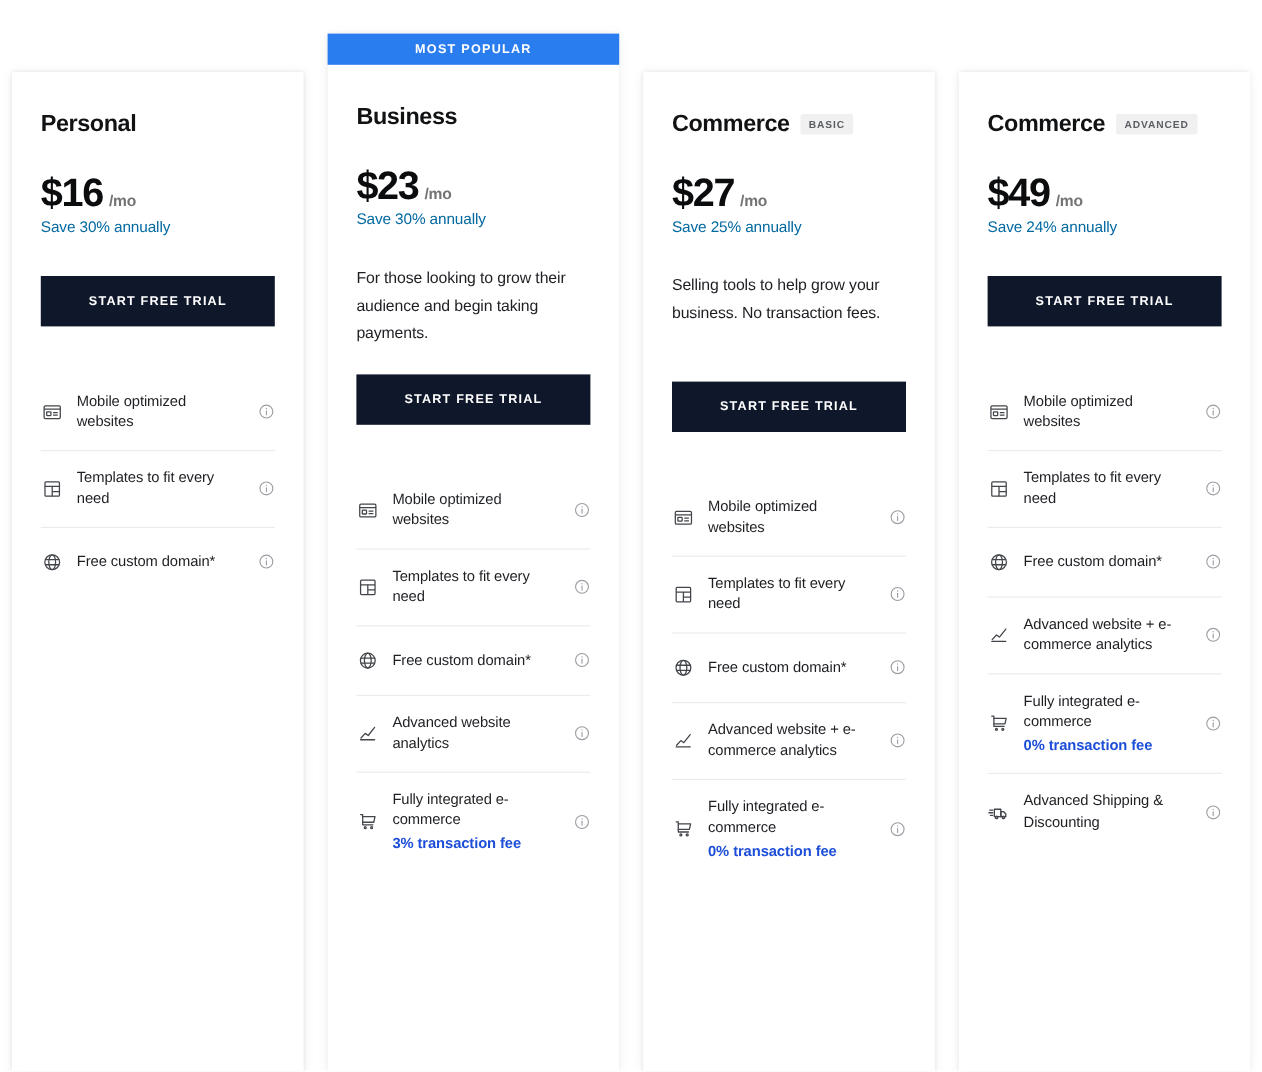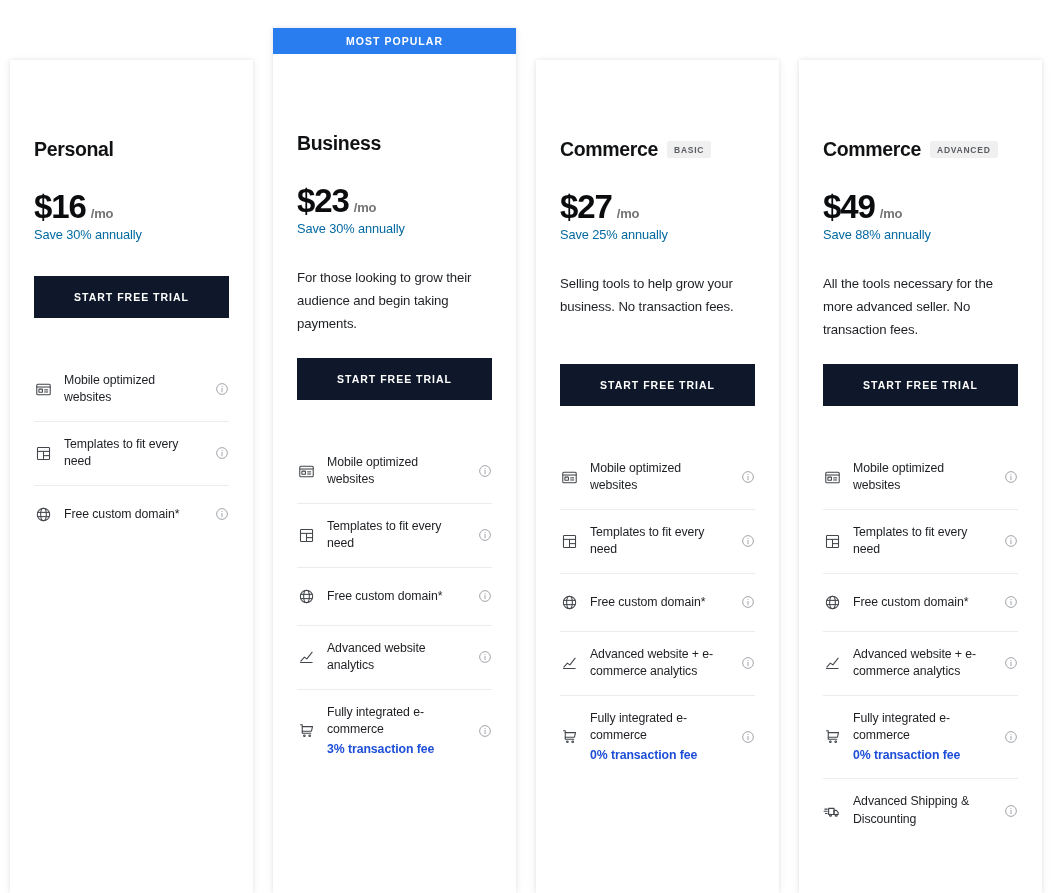--- a/index.html
+++ b/index.html
@@ -64,21 +64,20 @@
   .featured .card-body { padding-top: 30px; }
   .card-body { display: flex; flex-direction: column; flex: 1; }
 
   
   .plan-head {
     display: flex;
     align-items: center;
     gap: 9px;
     height: 26px;
     margin-bottom: 28px;
-    margin-top: 46px;
   }
   .plan-name {
     font-size: 19.5px;
     font-weight: 700;
     color: #111214;
     letter-spacing: -0.35px;
     white-space: nowrap;
   }
   .plan-badge {
     background: #f0f0f0;
@@ -487,22 +486,21 @@
         <div class="card">
           <div class="card-body">
             <div class="plan-head">
               <span class="plan-name">Commerce</span>
               <span class="plan-badge">ADVANCED</span>
             </div>
             <div class="price-row">
               <span class="price-amount">$49</span>
               <span class="price-period">/mo</span>
             </div>
-            <div class="save-note">Save 88% annually</div>
-            <div class="plan-desc">All the tools necessary for the more advanced seller. No transaction fees.</div>
+            <div class="save-note">Save 24% annually</div>
             <button class="cta">START FREE TRIAL</button>
             <div class="features">
               <div class="feature">
                 <span class="f-icon">
                   <svg width="17" height="17" viewBox="0 0 24 24" fill="none" stroke="currentColor" stroke-width="1.5">
                     <rect x="2.5" y="4.5" width="19" height="15" rx="1.5"></rect>
                     <line x1="2.5" y1="8.5" x2="21.5" y2="8.5"></line>
                     <rect x="5.5" y="11.5" width="5" height="4.5" rx="0.6"></rect>
                     <line x1="13" y1="12.5" x2="18.5" y2="12.5"></line>
                     <line x1="13" y1="15.5" x2="18.5" y2="15.5"></line>

